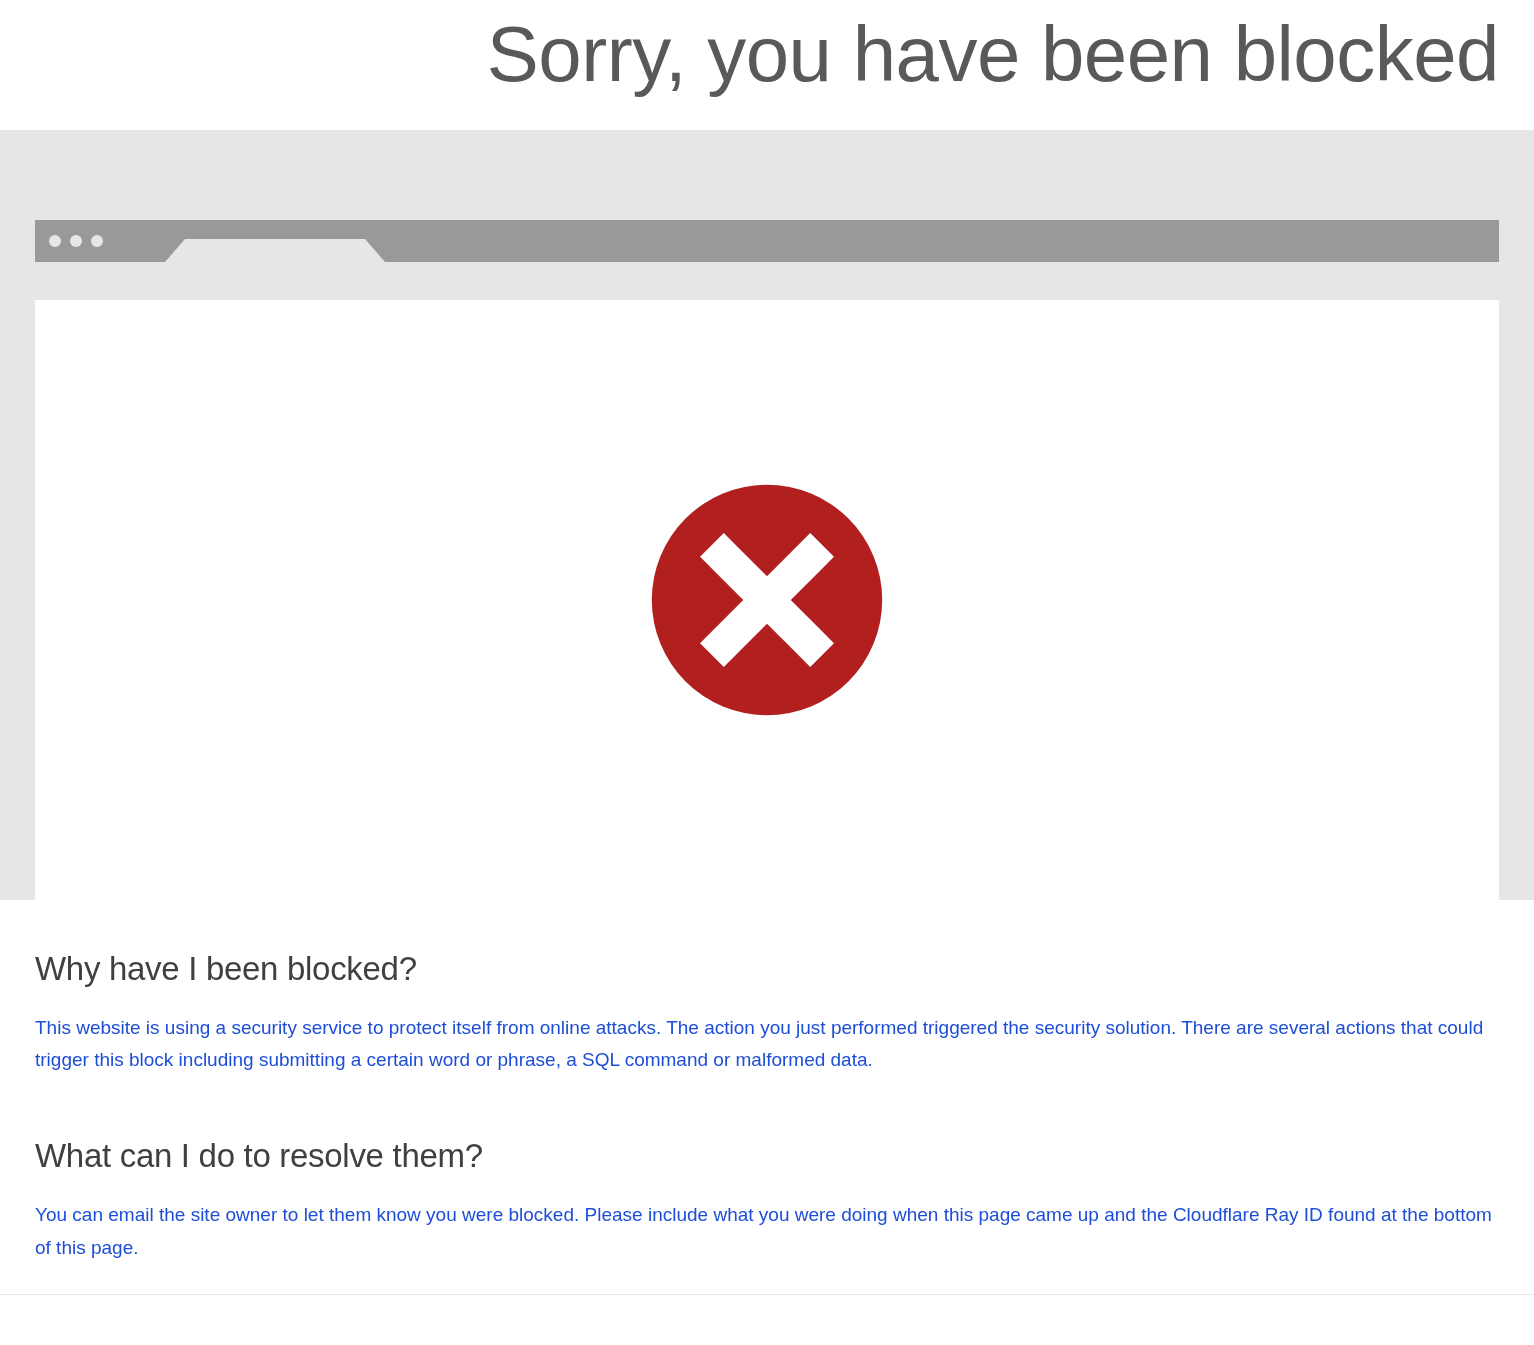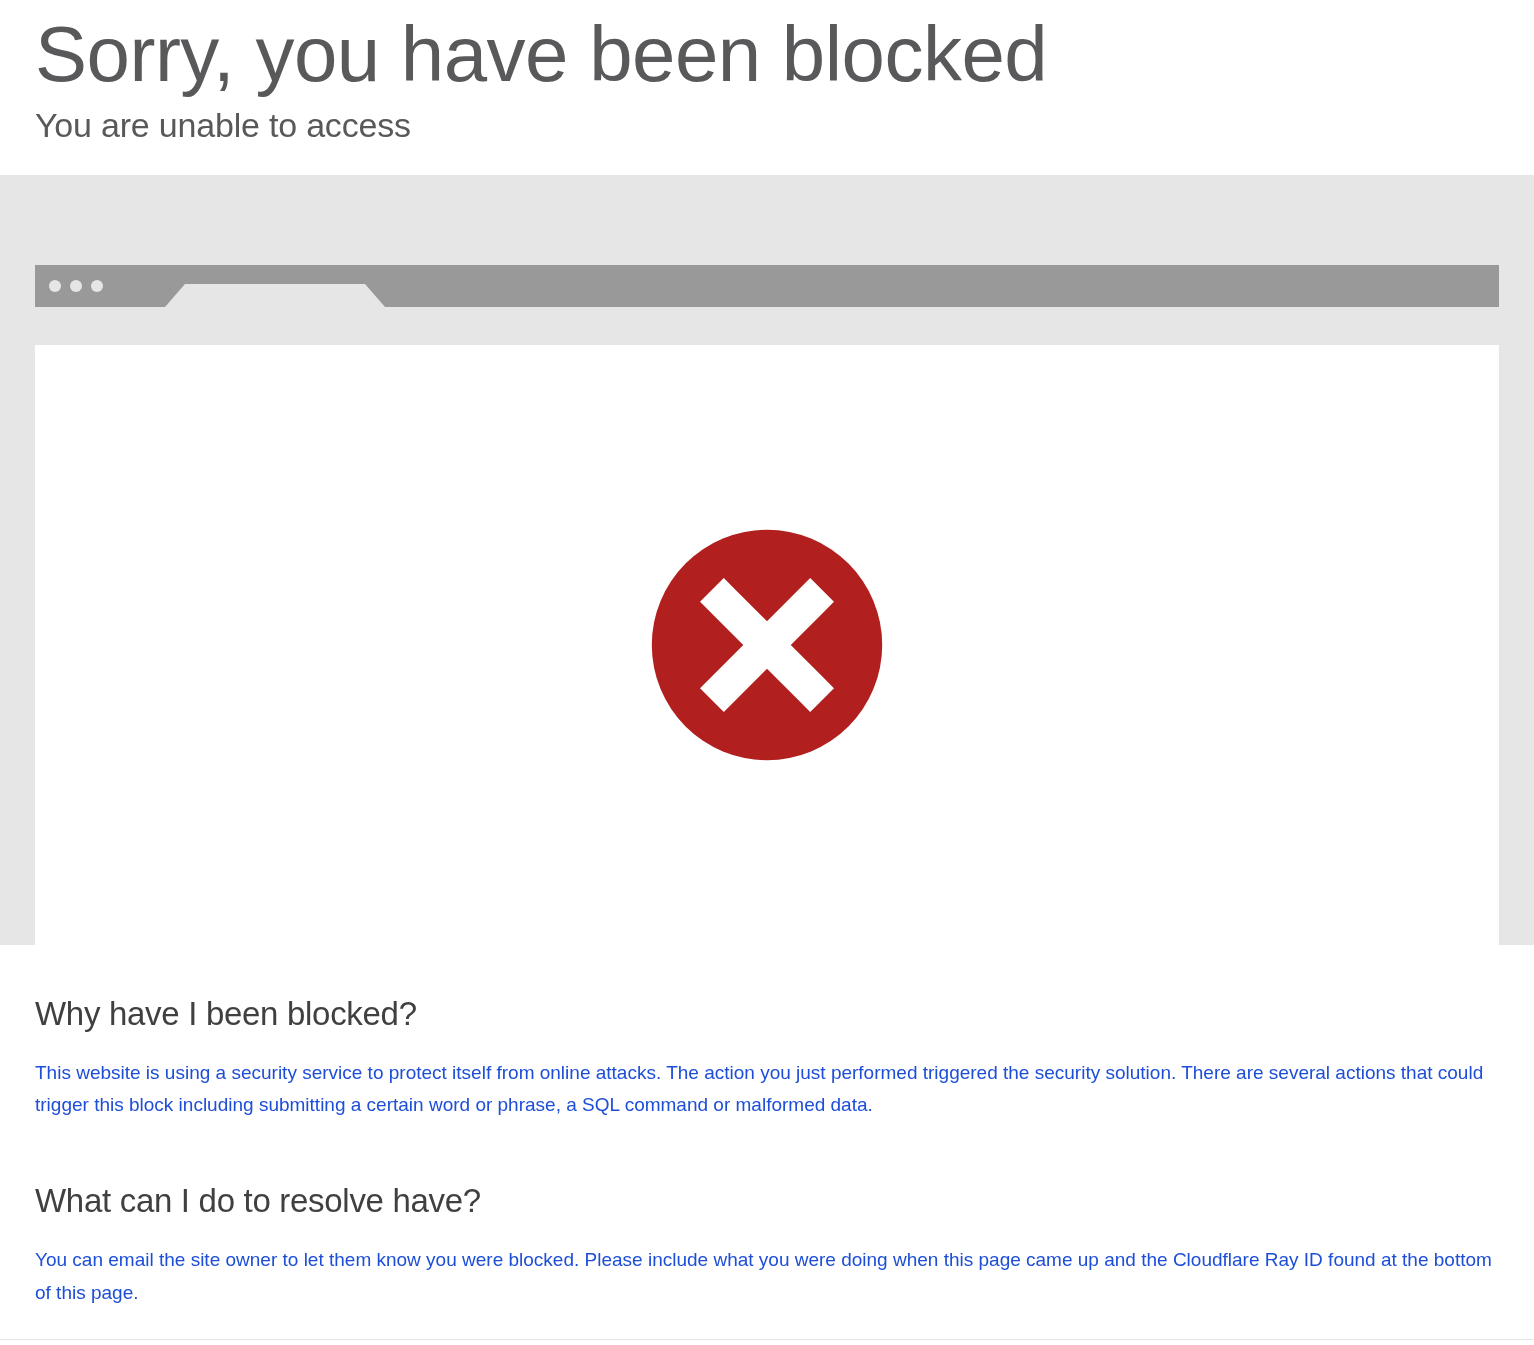--- a/index.html
+++ b/index.html
@@ -16,20 +16,21 @@
     .header {
       padding: 10px 35px 30px 35px;
       background: #ffffff;
     }
     .header h1 {
       font-size: 78px;
       font-weight: 300;
       color: #59595b;
       line-height: 1.15;
       letter-spacing: -0.5px;
+      text-align: right;
     }
     .header h2 {
       font-size: 34px;
       font-weight: 300;
       color: #59595b;
       margin-top: 6px;
       letter-spacing: -0.2px;
     }
     .band {
       background: #e6e6e6;
@@ -117,21 +118,20 @@
       color: #1d4ed8;
     }
   </style>
 </head>
 <body>
 
 <div class="page">
 
   <div class="header">
     <h1>Sorry, you have been blocked</h1>
-    <h2>You are unable to access</h2>
   </div>
 
   <div class="band">
     <div class="mock-browser">
       <div class="browser-chrome">
         <div class="dots">
           <div class="dot"></div>
           <div class="dot"></div>
           <div class="dot"></div>
         </div>
@@ -148,18 +148,18 @@
       </div>
     </div>
   </div>
 
   <div class="columns">
     <div class="col">
       <h3>Why have I been blocked?</h3>
       <p>This website is using a security service to protect itself from online attacks. The action you just performed triggered the security solution. There are several actions that could trigger this block including submitting a certain word or phrase, a SQL command or malformed data.</p>
     </div>
     <div class="col">
-      <h3>What can I do to resolve have?</h3>
+      <h3>What can I do to resolve them?</h3>
       <p>You can email the site owner to let them know you were blocked. Please include what you were doing when this page came up and the Cloudflare Ray ID found at the bottom of this page.</p>
     </div>
   </div>
 
 </div>
 
 </body></html>

